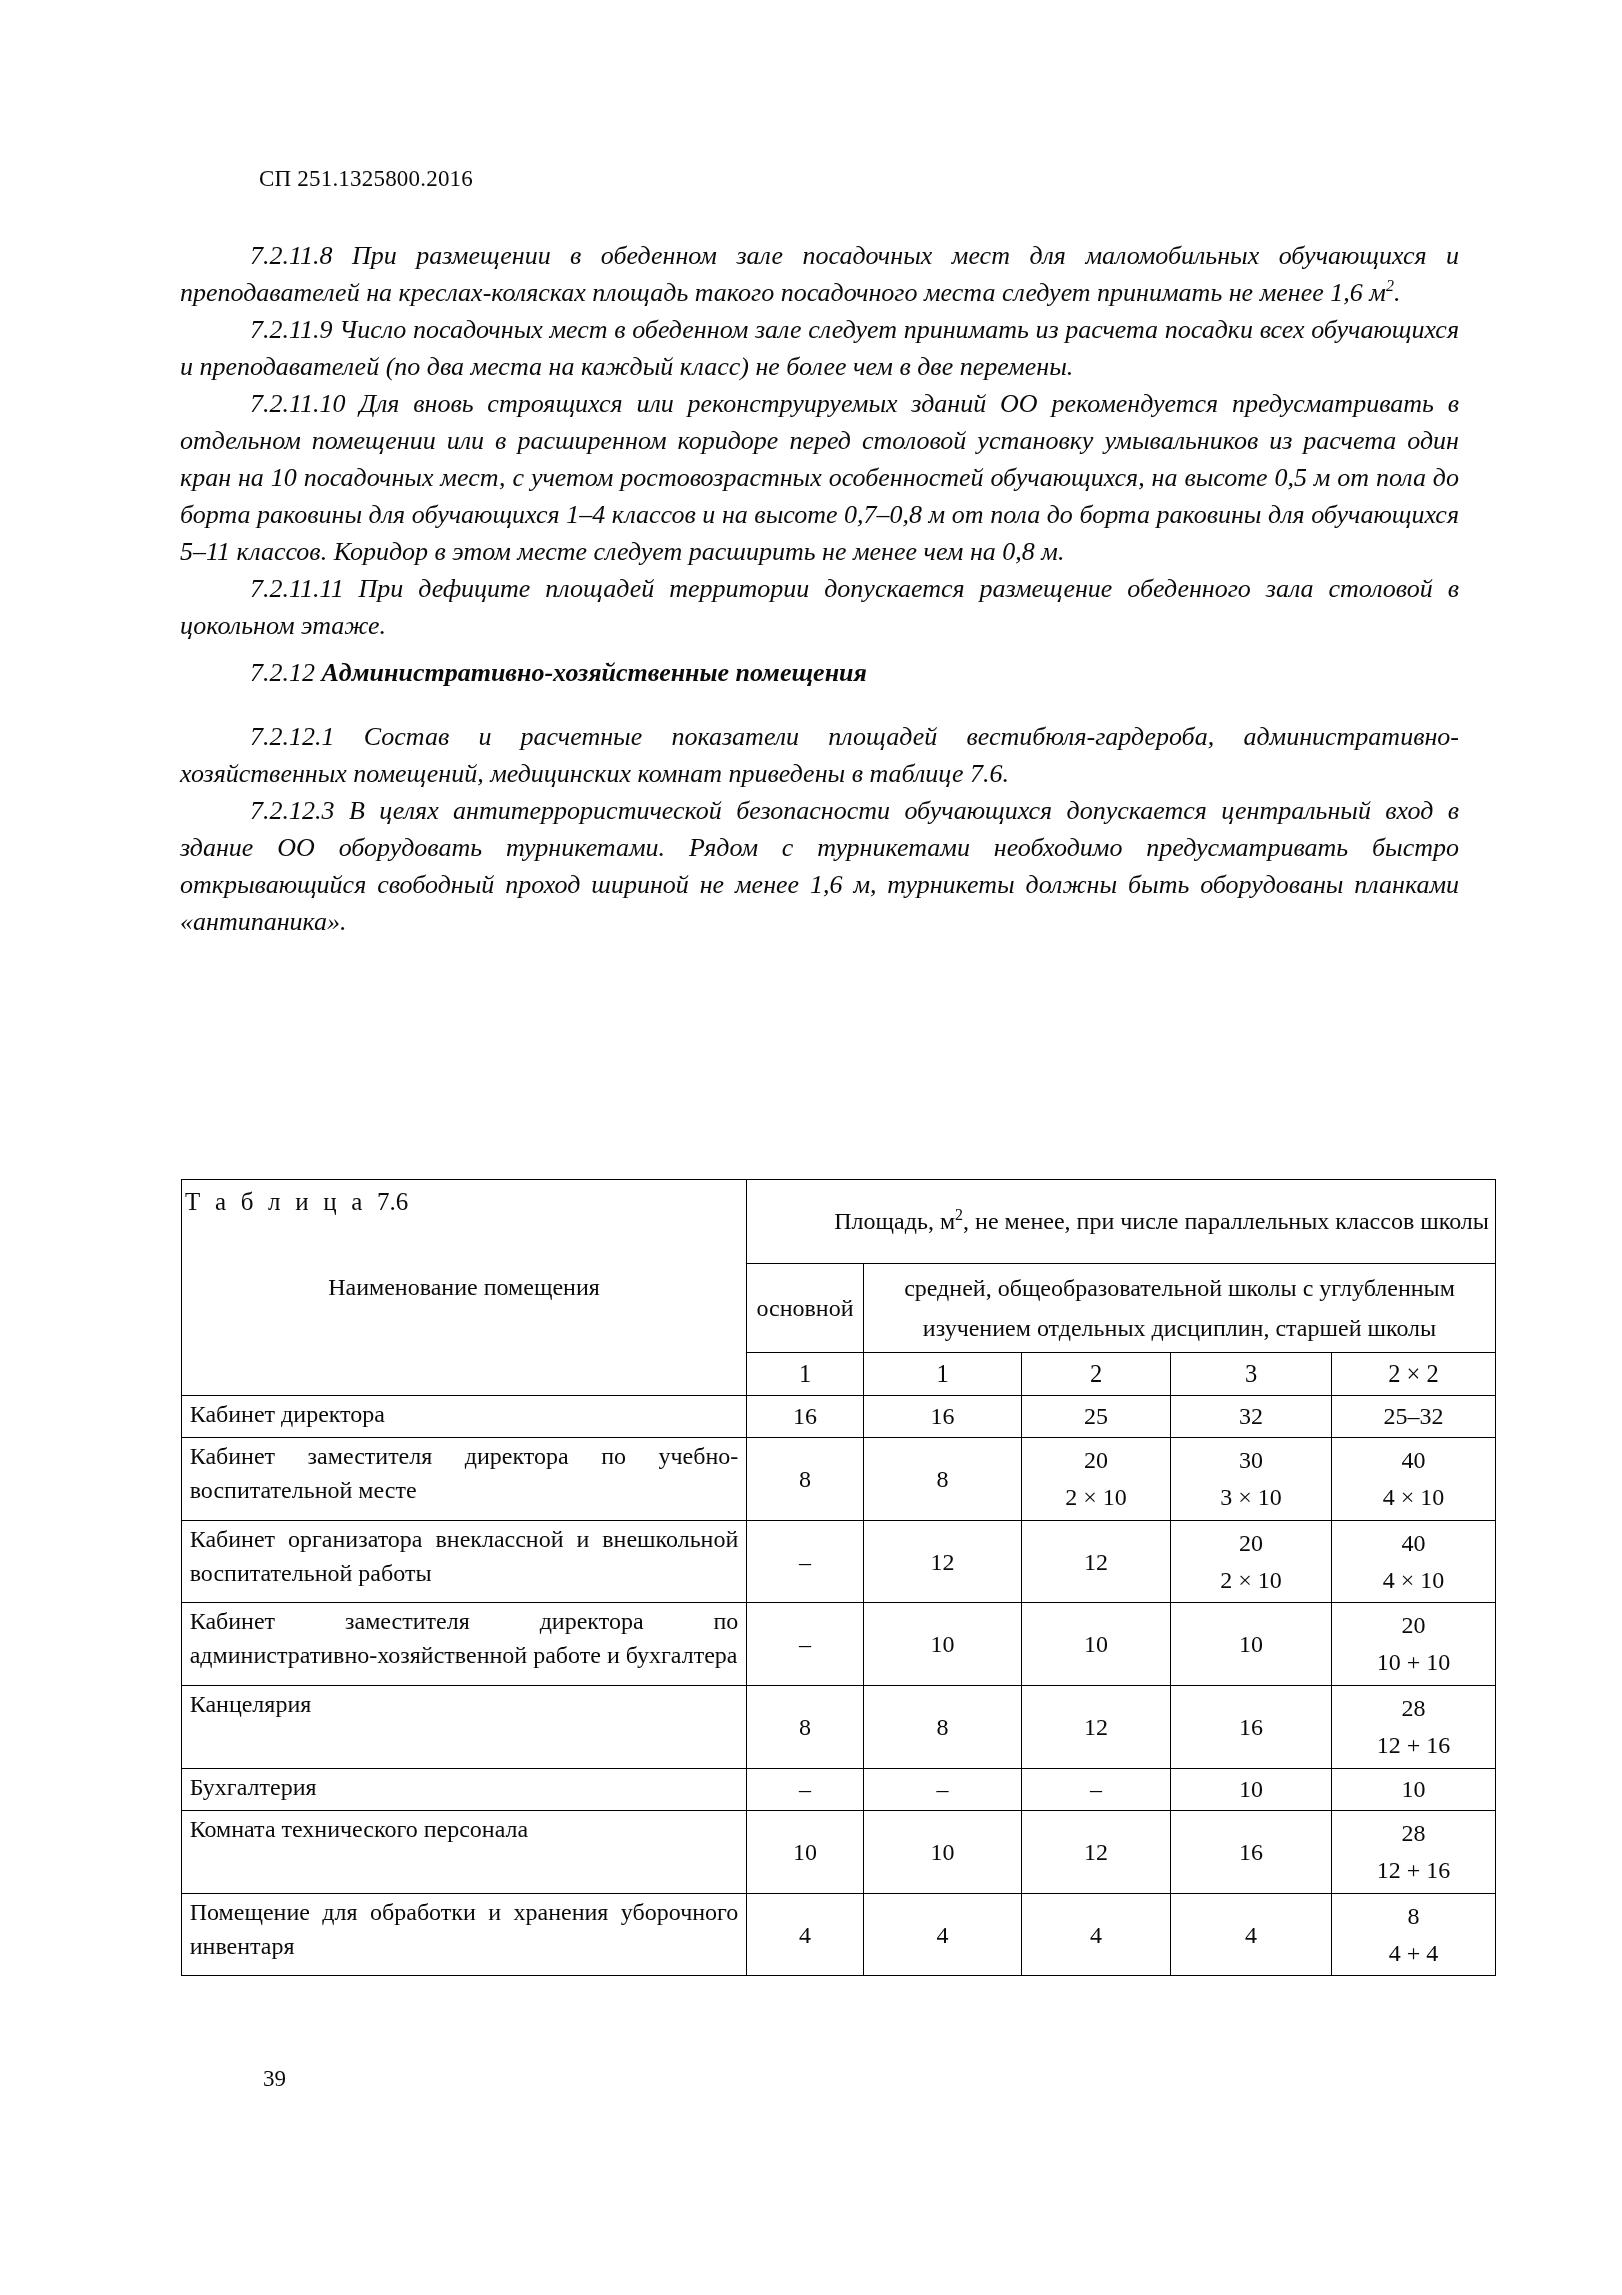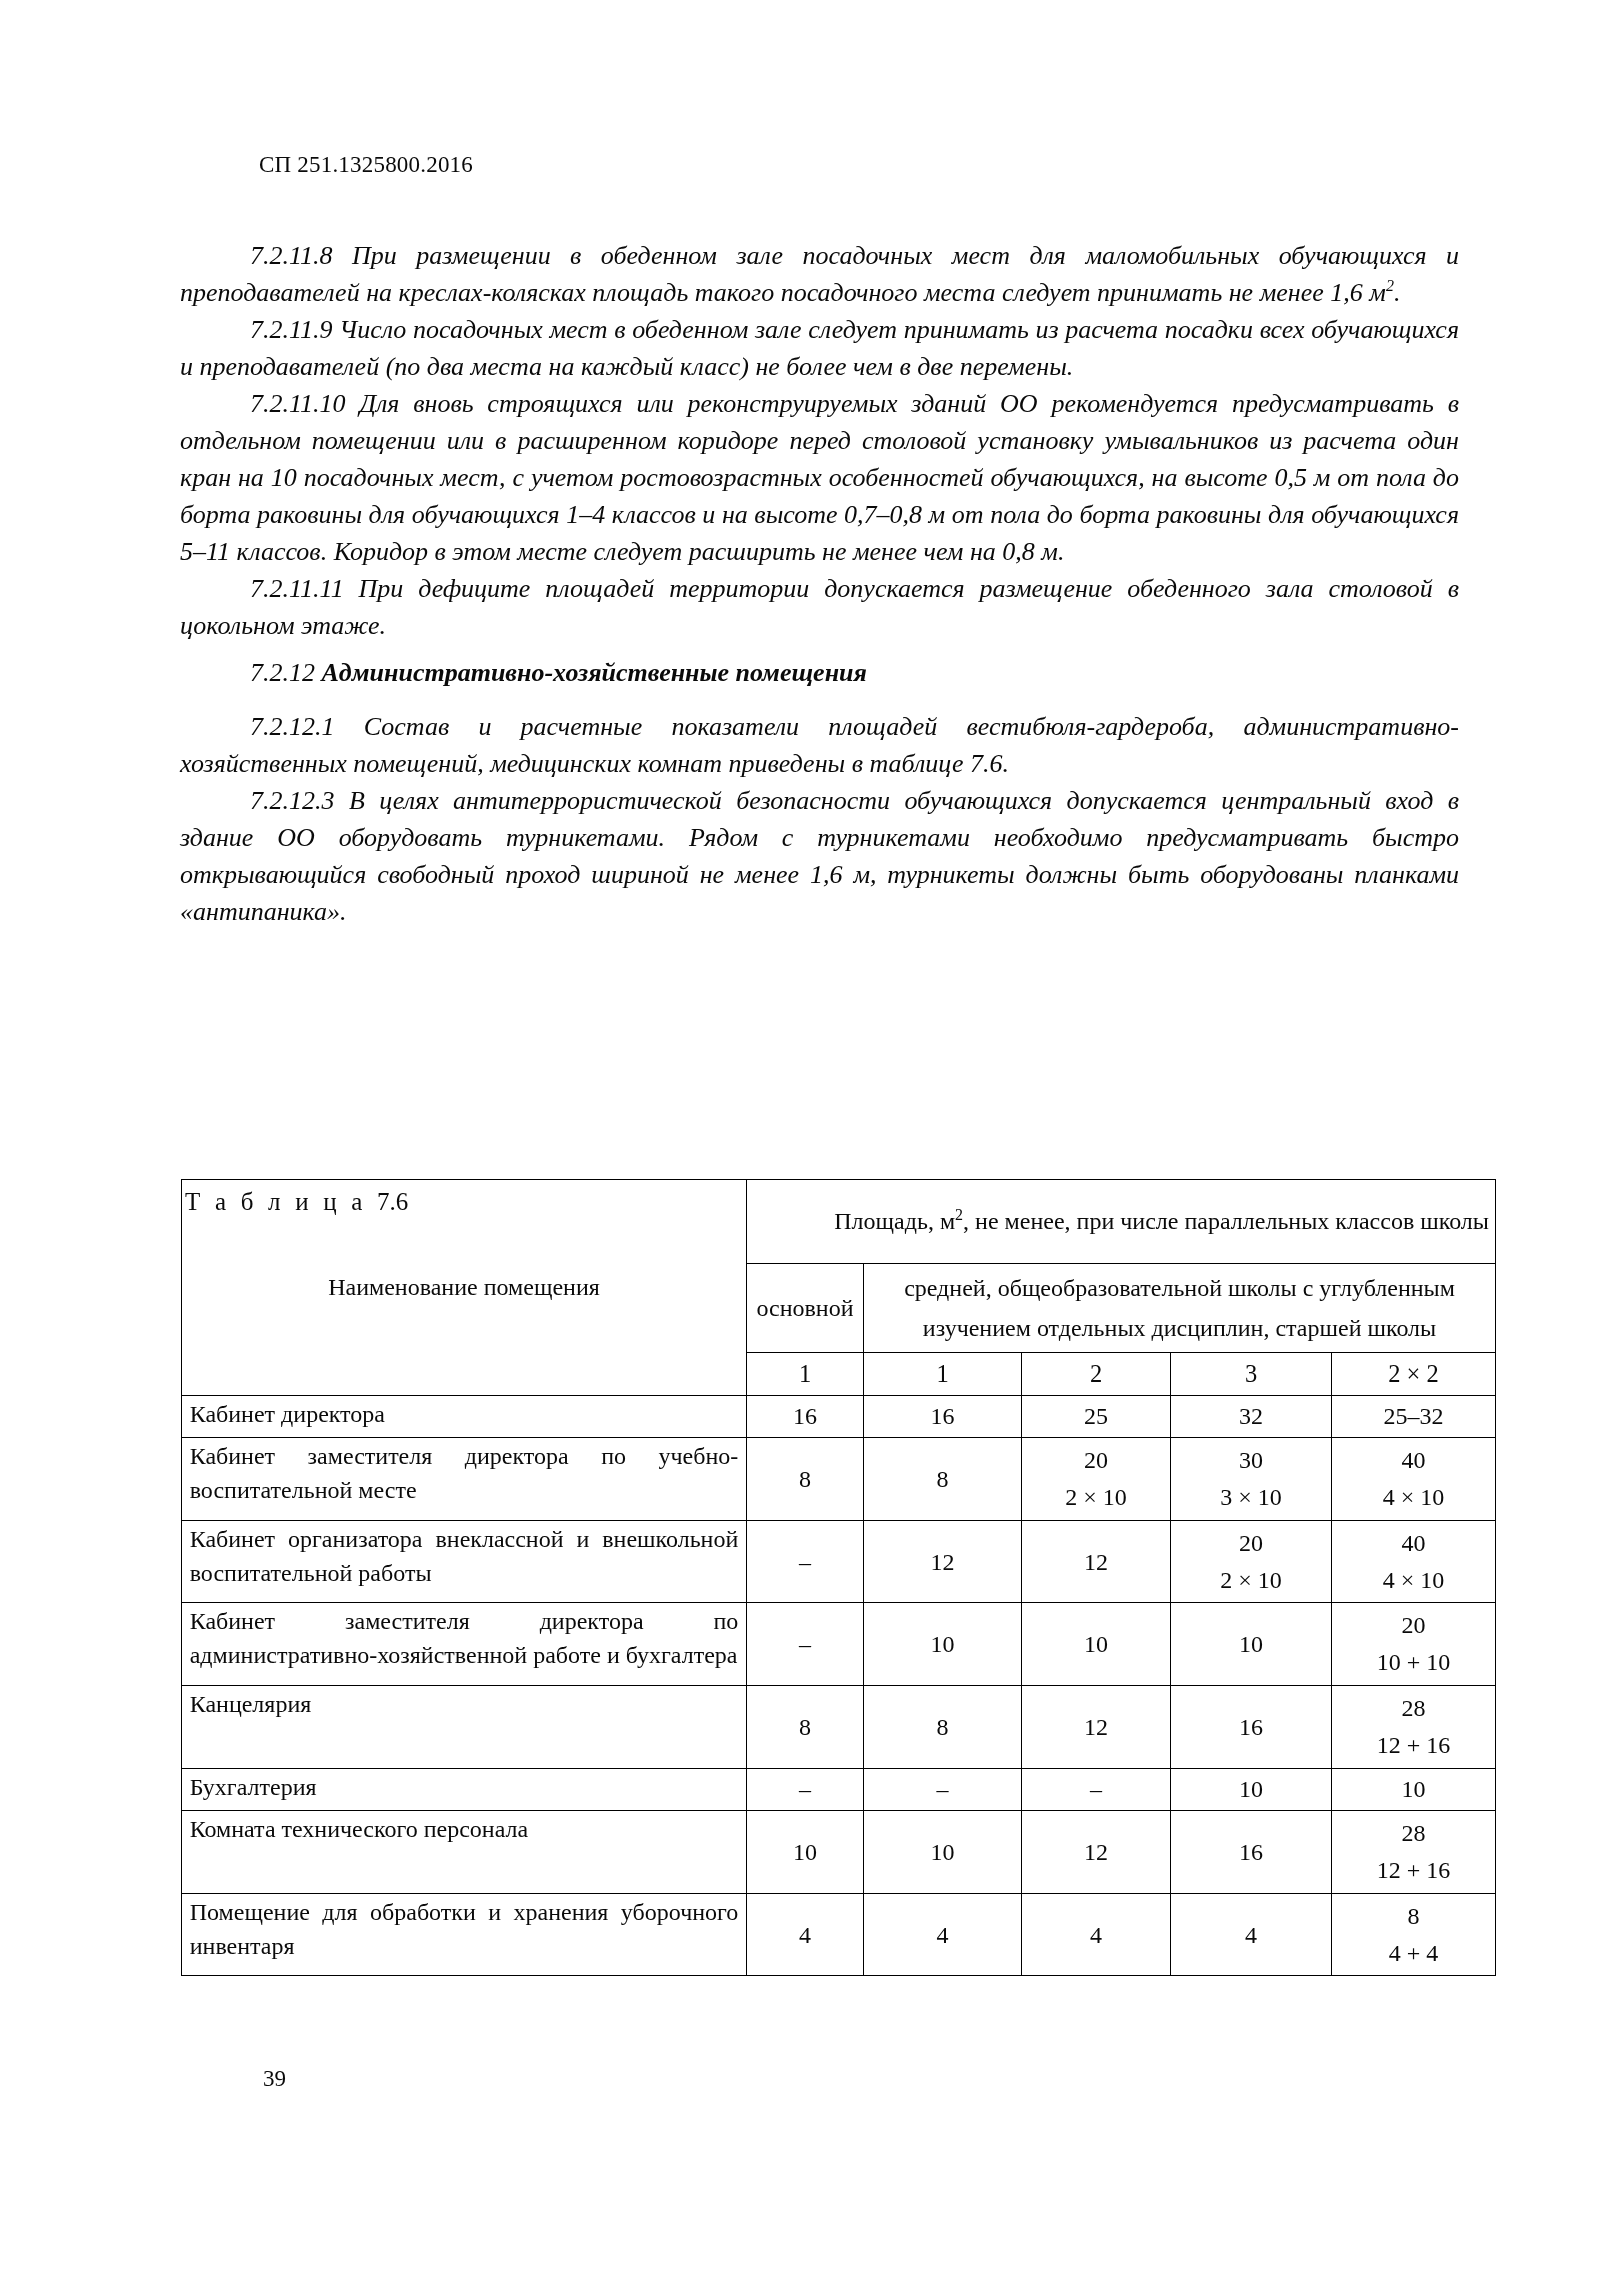--- a/index.html
+++ b/index.html
@@ -17,42 +17,42 @@
   }
   .page {
     position: absolute;
     left: 0; top: 0;
     width: 1623px;
     height: 2295px;
   }
   .runhead {
     position: absolute;
     left: 259px;
-    top: 152px;
+    top: 166px;
     font-size: 23px;
     letter-spacing: 0.2px;
     white-space: nowrap;
   }
   .content {
     position: absolute;
     left: 180px;
     top: 237px;
     width: 1279px;
     font-style: italic;
   }
   p.para {
     margin: 0 0 0 0;
     font-size: 26px;
     line-height: 37px;
     text-align: justify;
     text-indent: 70px;
     hyphens: none;
   }
   p.sect {
-    margin: 10px 0 17px 0;
+    margin: 10px 0 27px 0;
     font-size: 26px;
     line-height: 37px;
     text-indent: 70px;
   }
   p.sect .num { font-weight: normal; }
   p.sect .ttl { font-weight: bold; }
   sup.sq {
     font-size: 16px;
     vertical-align: super;
     line-height: 0;

